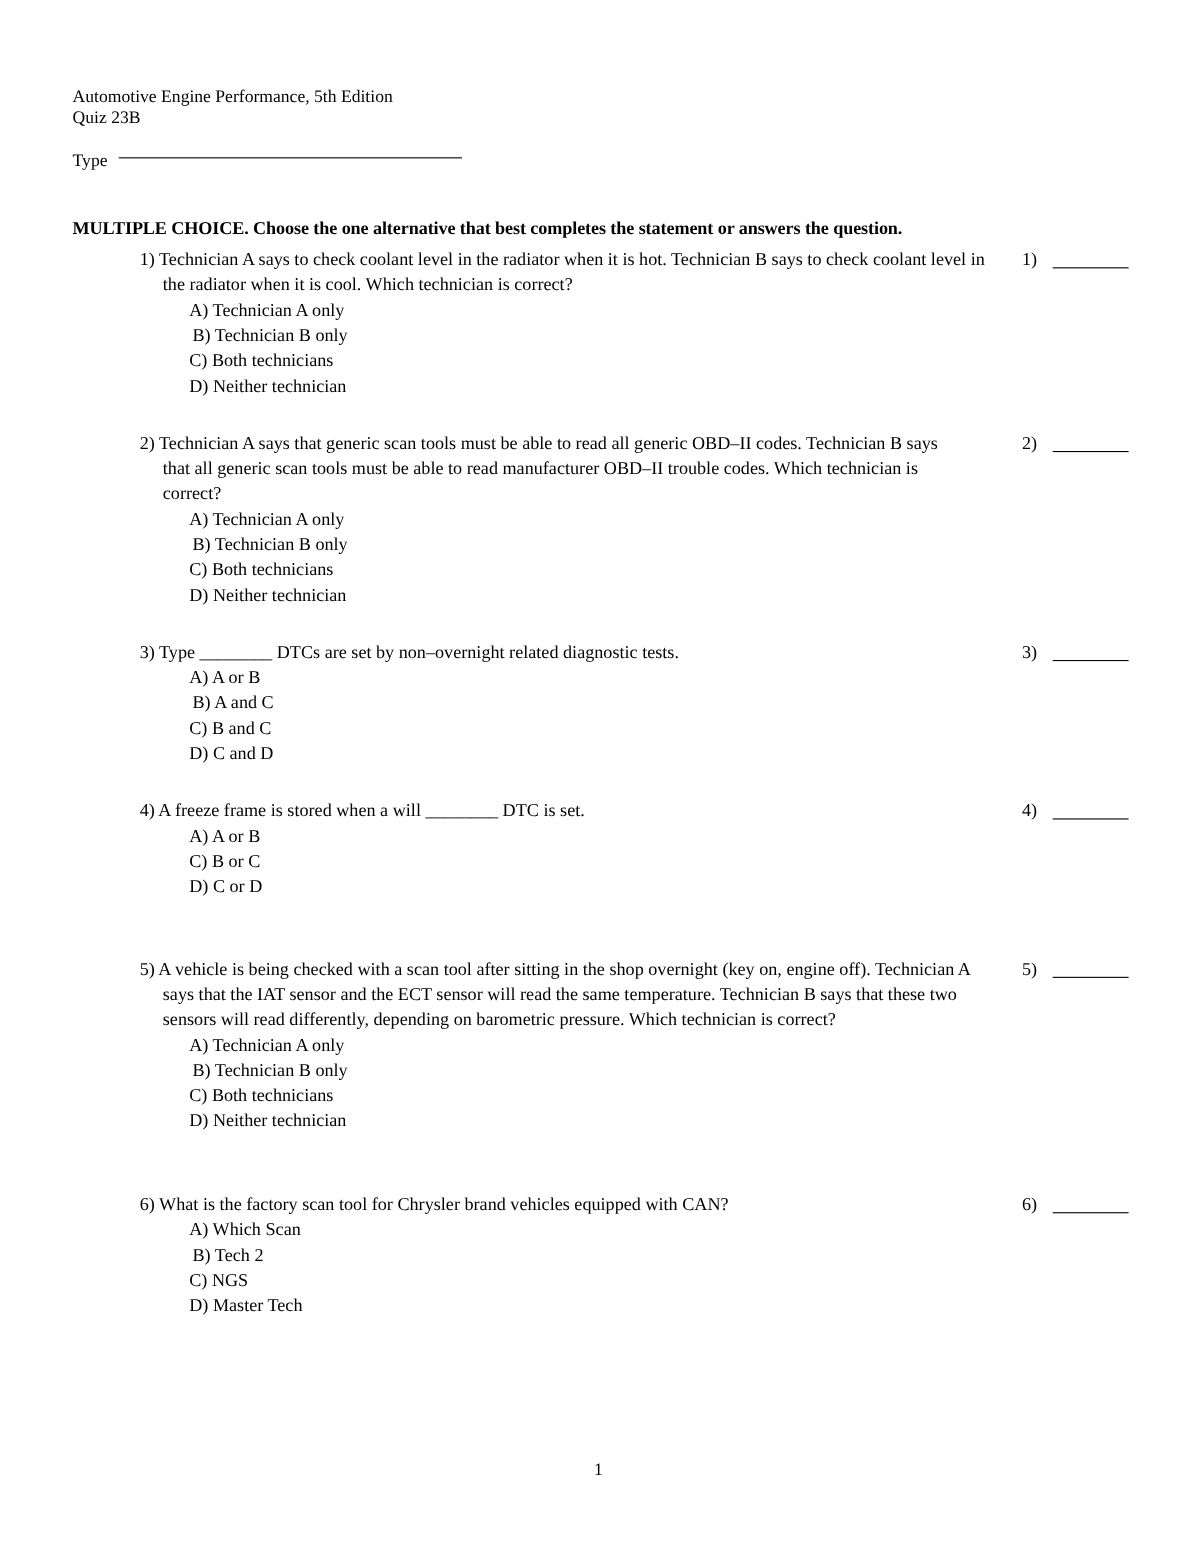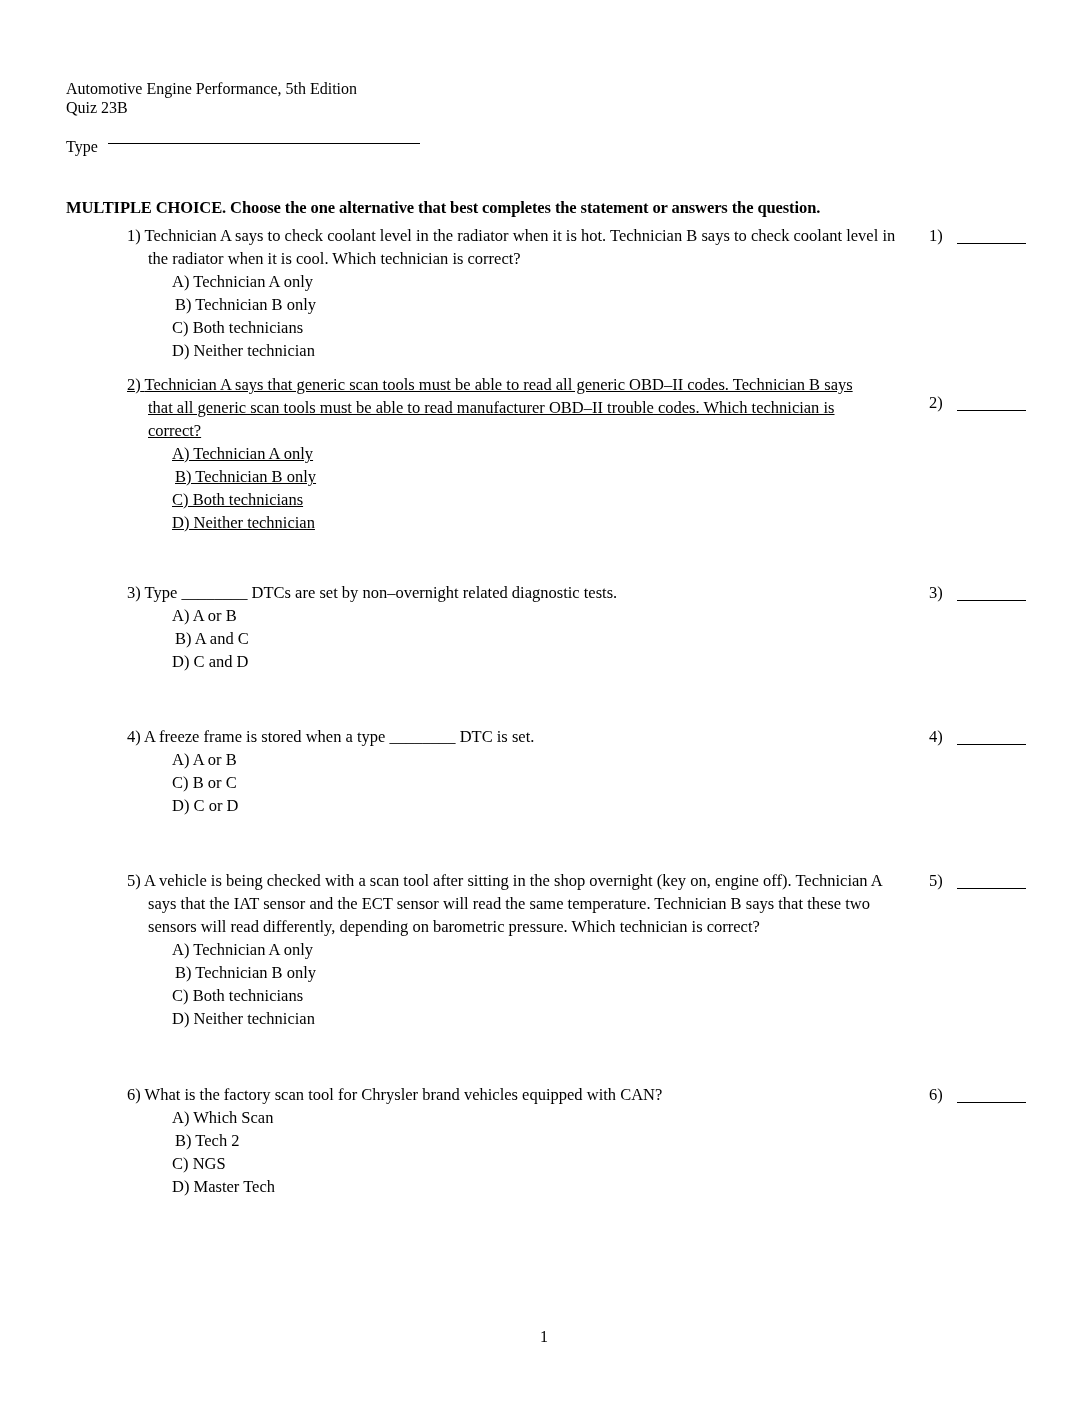--- a/index.html
+++ b/index.html
@@ -36,41 +36,42 @@
 <div class="q-text" style="top:224px;">
   <span class="stem"><span>1)</span> <span>Technician A says to check coolant level in the radiator when it is hot. Technician B says to check coolant level in the radiator when it is cool. Which technician is correct?</span></span>
   <span class="opt">A) Technician A only</span>
   <span class="opt b">B) Technician B only</span>
   <span class="opt">C) Both technicians</span>
   <span class="opt">D) Neither technician</span>
 </div>
 <div class="ans" style="top:224px;">1)</div>
 <div class="ans-line" style="top:224px;height:19px;"></div>
 
-<div class="q-text" style="top:373px;text-decoration:underline;">
+<div class="q-text" style="top:391px;">
   <span class="stem" style="padding-right:40px;"><span>2)</span> <span>Technician A says that generic scan tools must be able to read all generic OBD–II codes. Technician B says that all generic scan tools must be able to read manufacturer OBD–II trouble codes. Which technician is correct?</span></span>
   <span class="opt">A) Technician A only</span>
   <span class="opt b">B) Technician B only</span>
   <span class="opt">C) Both technicians</span>
   <span class="opt">D) Neither technician</span>
 </div>
 <div class="ans" style="top:391px;">2)</div>
 <div class="ans-line" style="top:391px;height:19px;"></div>
 
 <div class="q-text" style="top:581px;">
   <span class="stem"><span>3)</span> <span>Type ________ DTCs are set by non–overnight related diagnostic tests.</span></span>
   <span class="opt">A) A or B</span>
   <span class="opt b">B) A and C</span>
+  <span class="opt">C) B and C</span>
   <span class="opt">D) C and D</span>
 </div>
 <div class="ans" style="top:581px;">3)</div>
 <div class="ans-line" style="top:581px;height:19px;"></div>
 
 <div class="q-text" style="top:725px;">
-  <span class="stem"><span>4)</span> <span>A freeze frame is stored when a type ________ DTC is set.</span></span>
+  <span class="stem"><span>4)</span> <span>A freeze frame is stored when a will ________ DTC is set.</span></span>
   <span class="opt">A) A or B</span>
   <span class="opt">C) B or C</span>
   <span class="opt">D) C or D</span>
 </div>
 <div class="ans" style="top:725px;">4)</div>
 <div class="ans-line" style="top:725px;height:19px;"></div>
 
 <div class="q-text" style="top:869px;">
   <span class="stem"><span>5)</span> <span>A vehicle is being checked with a scan tool after sitting in the shop overnight (key on, engine off). Technician A says that the IAT sensor and the ECT sensor will read the same temperature. Technician B says that these two sensors will read differently, depending on barometric pressure. Which technician is correct?</span></span>
   <span class="opt">A) Technician A only</span>

